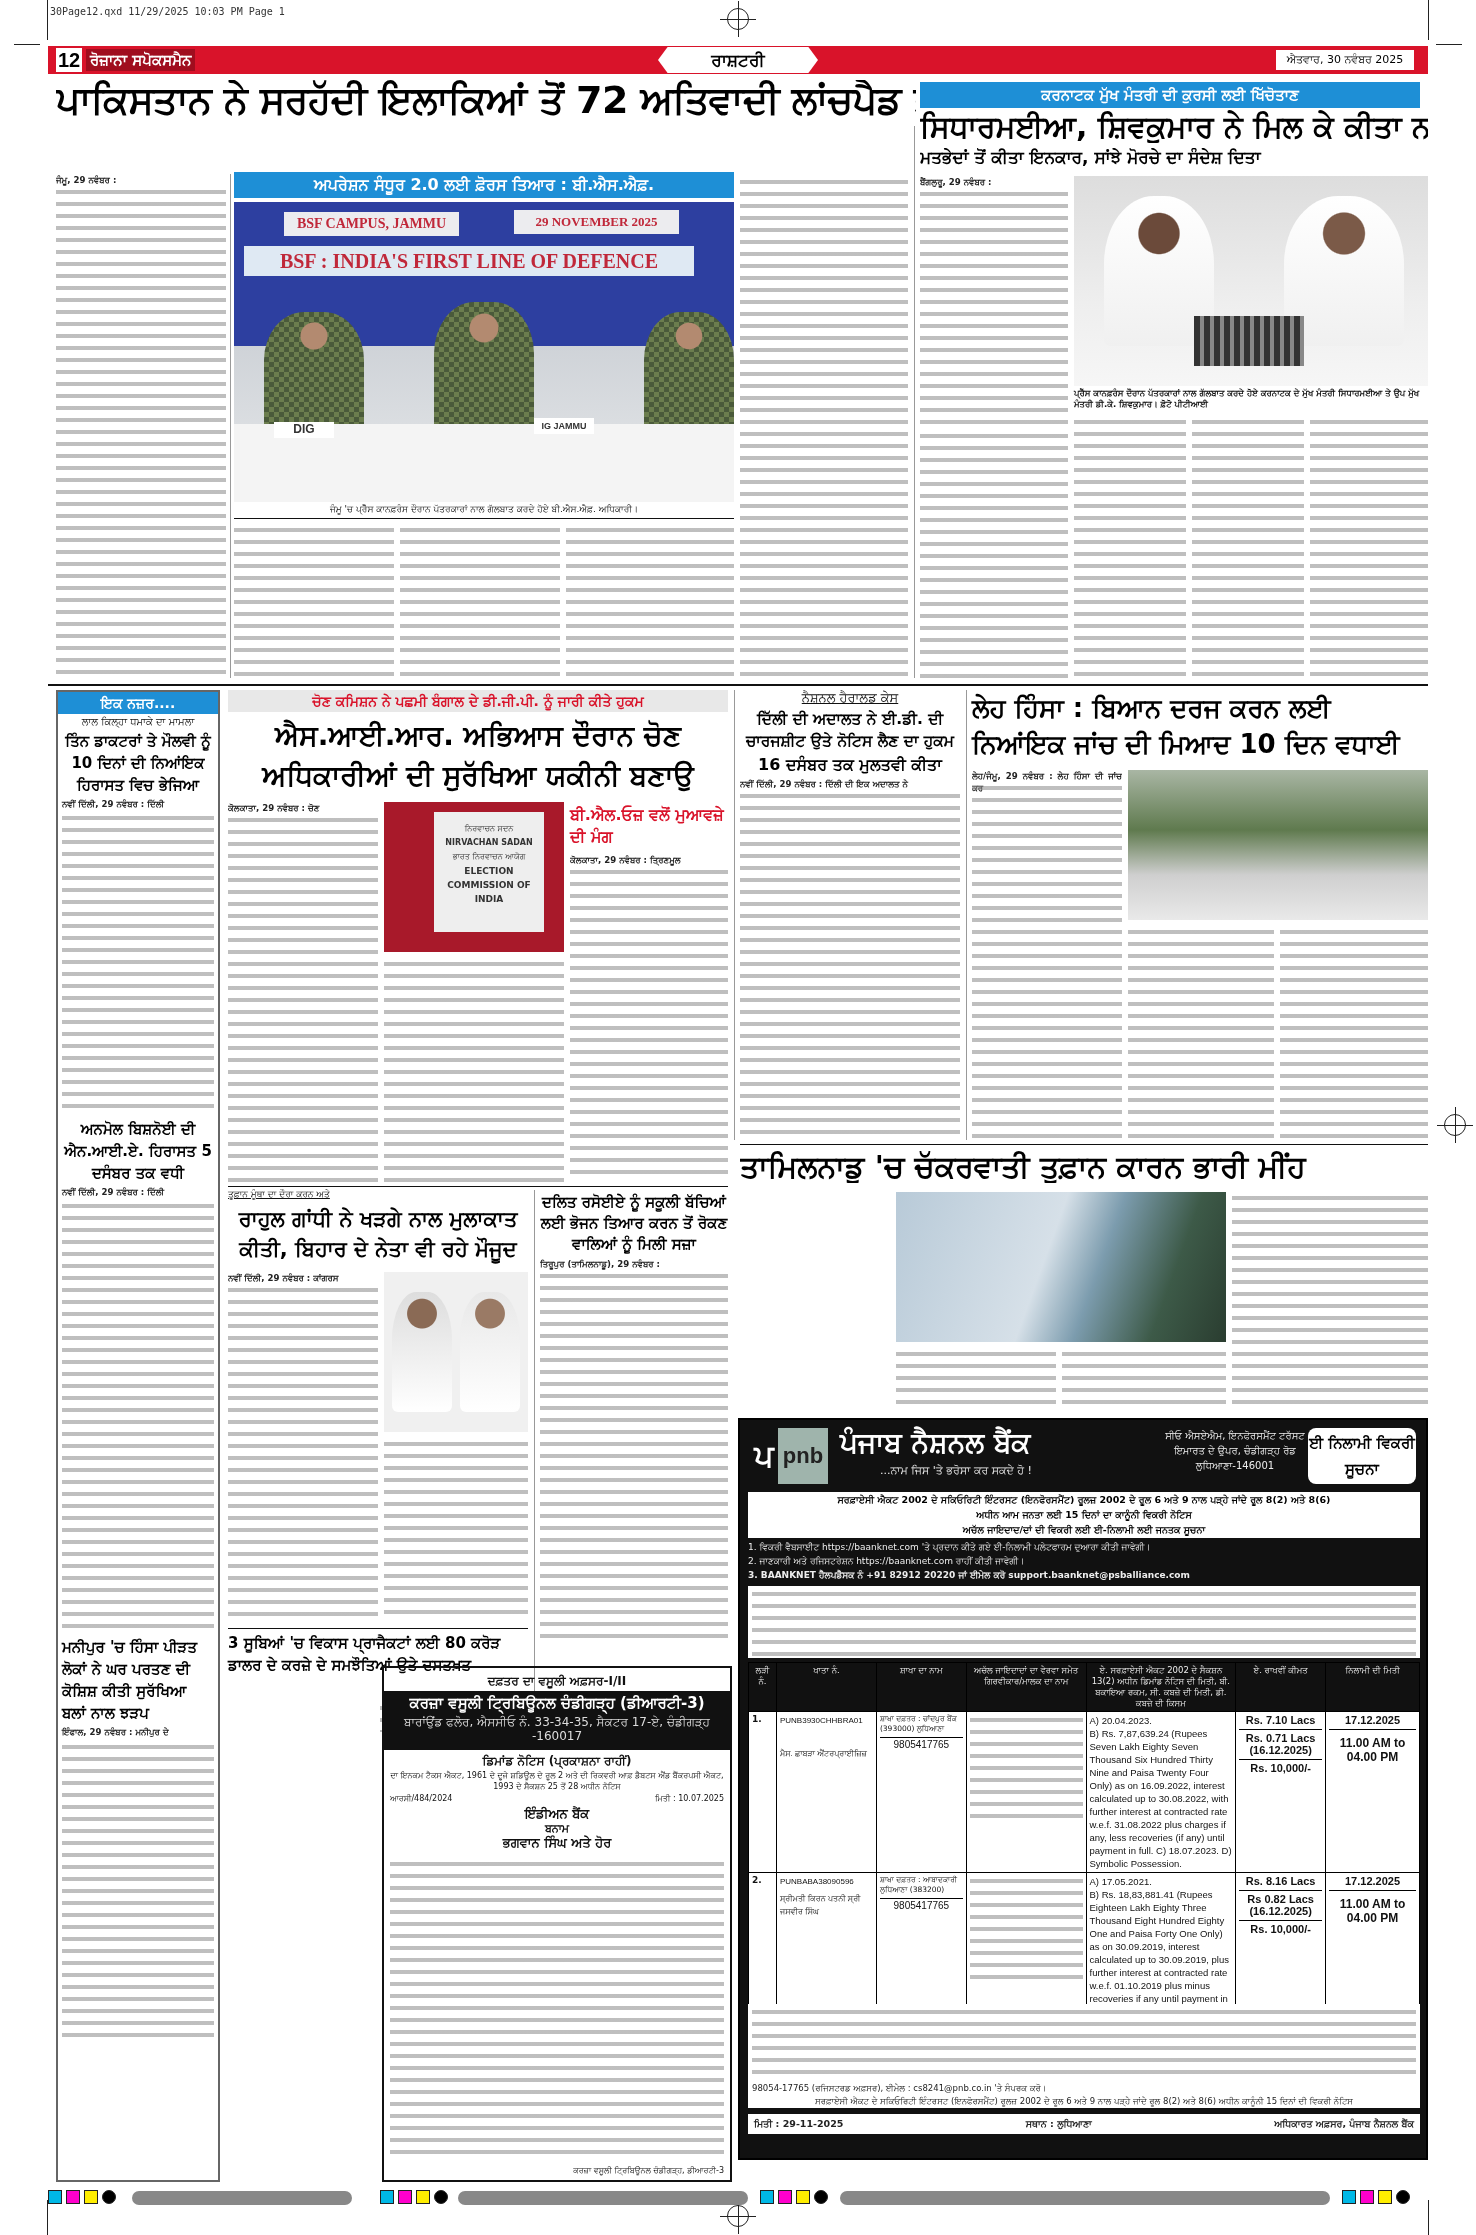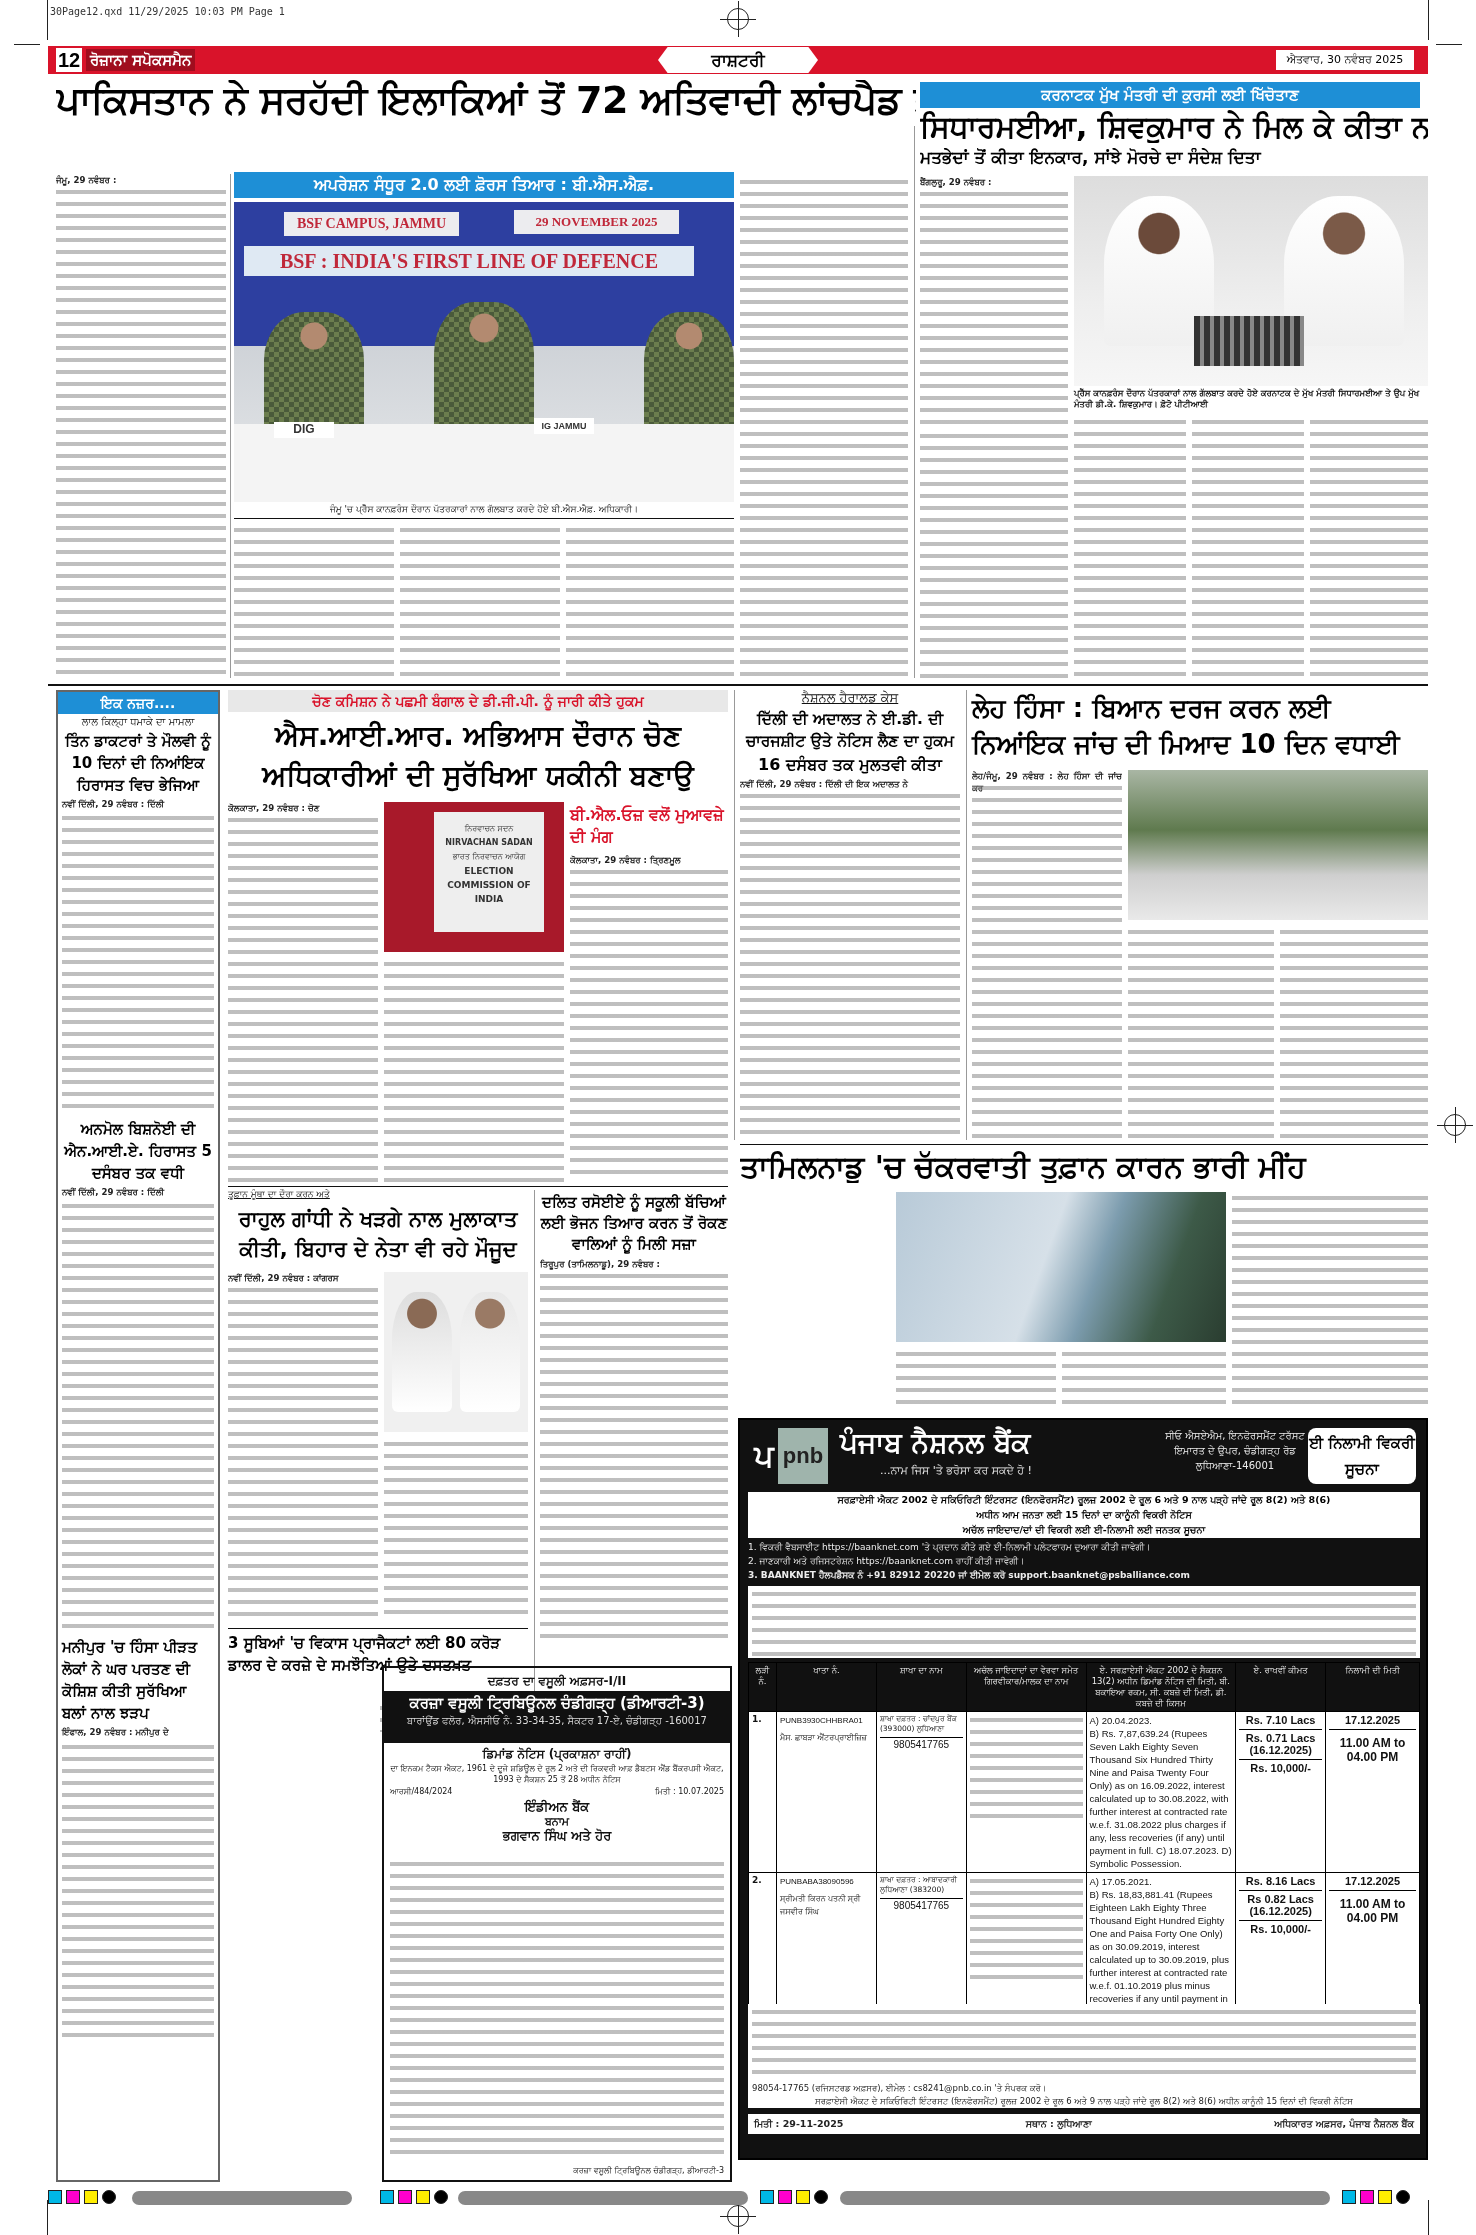--- a/index.html
+++ b/index.html
@@ -213,21 +213,21 @@
   <div class="fill-lines" style="left:1014px;top:1302px;width:164px;height:64px"></div>
   <div class="fill-lines" style="left:1184px;top:1146px;width:196px;height:220px"></div>
 
   <div class="hrule" style="left:180px;top:1582px;width:300px;height:1px"></div>
   <div class="hl" style="position:absolute;left:180px;top:1586px;width:300px;font-size:15px;line-height:22px">3 ਸੂਬਿਆਂ 'ਚ ਵਿਕਾਸ ਪ੍ਰਾਜੈਕਟਾਂ ਲਈ 80 ਕਰੋੜ ਡਾਲਰ ਦੇ ਕਰਜ਼ੇ ਦੇ ਸਮਝੌਤਿਆਂ ਉਤੇ ਦਸਤਖ਼ਤ</div>
   <div class="fill-lines" style="left:332px;top:1656px;width:148px;height:30px"></div>
 
   <div class="box" style="left:334px;top:1620px;width:350px;height:516px;border:2px solid #111">
     <div style="text-align:center;font-weight:bold;font-size:12px;margin-top:6px">ਦਫ਼ਤਰ ਦਾ ਵਸੂਲੀ ਅਫ਼ਸਰ-I/II</div>
     <div style="background:#111;color:#fff;text-align:center;font:bold 15px 'DejaVu Sans',sans-serif;padding:3px 0;margin-top:3px">ਕਰਜ਼ਾ ਵਸੂਲੀ ਟ੍ਰਿਬਿਊਨਲ ਚੰਡੀਗੜ੍ਹ (ਡੀਆਰਟੀ-3)</div>
-    <div style="background:#111;color:#ddd;text-align:center;font-size:10px;padding-bottom:16px">ਬਾਰਾਂਉਂਡ ਫਲੋਰ, ਐਸਸੀਓ ਨੰ. 33-34-35, ਸੈਕਟਰ 17-ਏ, ਚੰਡੀਗੜ੍ਹ -160017</div>
+    <div style="background:#111;color:#ddd;text-align:center;font-size:12px;padding-bottom:7px">ਬਾਰਾਂਉਂਡ ਫਲੋਰ, ਐਸਸੀਓ ਨੰ. 33-34-35, ਸੈਕਟਰ 17-ਏ, ਚੰਡੀਗੜ੍ਹ -160017</div>
     <div style="text-align:center;font-weight:bold;font-size:12px;margin-top:4px">ਡਿਮਾਂਡ ਨੋਟਿਸ (ਪ੍ਰਕਾਸ਼ਨਾ ਰਾਹੀਂ)</div>
     <div style="text-align:center;font-size:8px;line-height:11px;padding:2px 4px">ਦਾ ਇਨਕਮ ਟੈਕਸ ਐਕਟ, 1961 ਦੇ ਦੂਜੇ ਸ਼ਡਿਊਲ ਦੇ ਰੂਲ 2 ਅਤੇ ਦੀ ਰਿਕਵਰੀ ਆਫ਼ ਡੈਬਟਸ ਐਂਡ ਬੈਂਕਰਪਸੀ ਐਕਟ, 1993 ਦੇ ਸੈਕਸ਼ਨ 25 ਤੋਂ 28 ਅਧੀਨ ਨੋਟਿਸ</div>
     <div style="display:flex;justify-content:space-between;font-size:8px;padding:0 6px">
       <span>ਆਰਸੀ/484/2024</span>
       <span>ਮਿਤੀ : 10.07.2025</span>
     </div>
     <div style="text-align:center;font-weight:bold;font-size:13px;margin-top:2px">ਇੰਡੀਅਨ ਬੈਂਕ</div>
     <div style="text-align:center;font-weight:bold;font-size:11px">ਬਨਾਮ</div>
     <div style="text-align:center;font-weight:bold;font-size:13px">ਭਗਵਾਨ ਸਿੰਘ ਅਤੇ ਹੋਰ</div>
     <div class="fill-lines" style="left:6px;right:6px;top:190px;bottom:22px"></div>
@@ -267,21 +267,21 @@
         <th style="width:90px">ਸ਼ਾਖਾ ਦਾ ਨਾਮ</th>
         <th style="width:120px">ਅਚੱਲ ਜਾਇਦਾਦਾਂ ਦਾ ਵੇਰਵਾ ਸਮੇਤ ਗਿਰਵੀਕਾਰ/ਮਾਲਕ ਦਾ ਨਾਮ</th>
         <th style="width:150px">ਏ. ਸਰਫ਼ਾਏਸੀ ਐਕਟ 2002 ਦੇ ਸੈਕਸ਼ਨ 13(2) ਅਧੀਨ ਡਿਮਾਂਡ ਨੋਟਿਸ ਦੀ ਮਿਤੀ, ਬੀ. ਬਕਾਇਆ ਰਕਮ, ਸੀ. ਕਬਜ਼ੇ ਦੀ ਮਿਤੀ, ਡੀ. ਕਬਜ਼ੇ ਦੀ ਕਿਸਮ</th>
         <th style="width:90px">ਏ. ਰਾਖਵੀਂ ਕੀਮਤ</th>
         <th style="width:94px">ਨਿਲਾਮੀ ਦੀ ਮਿਤੀ</th>
       </tr>
       <tr>
         <td style="font-weight:bold">1.</td>
         <td class="en-text">
           <div style="font-size:8px">PUNB3930CHHBRA01</div>
-          <div style="font-size:8px;margin-top:4px">ਮੈਸ. ਛਾਬੜਾ ਐਂਟਰਪ੍ਰਾਈਜ਼ਿਜ਼</div>
+          <div style="font-size:8px;margin-top:20px">ਮੈਸ. ਛਾਬੜਾ ਐਂਟਰਪ੍ਰਾਈਜ਼ਿਜ਼</div>
         </td>
         <td>
           <div style="font-size:7.5px">ਸ਼ਾਖਾ ਦਫ਼ਤਰ : ਚਾਂਦਪੁਰ ਬੈਂਕ (393000) ਲੁਧਿਆਣਾ</div>
           <div class="en-text" style="text-align:center;border-top:1px solid #000;margin-top:3px">9805417765</div>
         </td>
         <td>
               <div class="fill-lines" style="position:relative;height:110px"></div>
             </td>
         <td class="en-text" style="font-size:9.5px">
           <div>A) 20.04.2023.</div>

